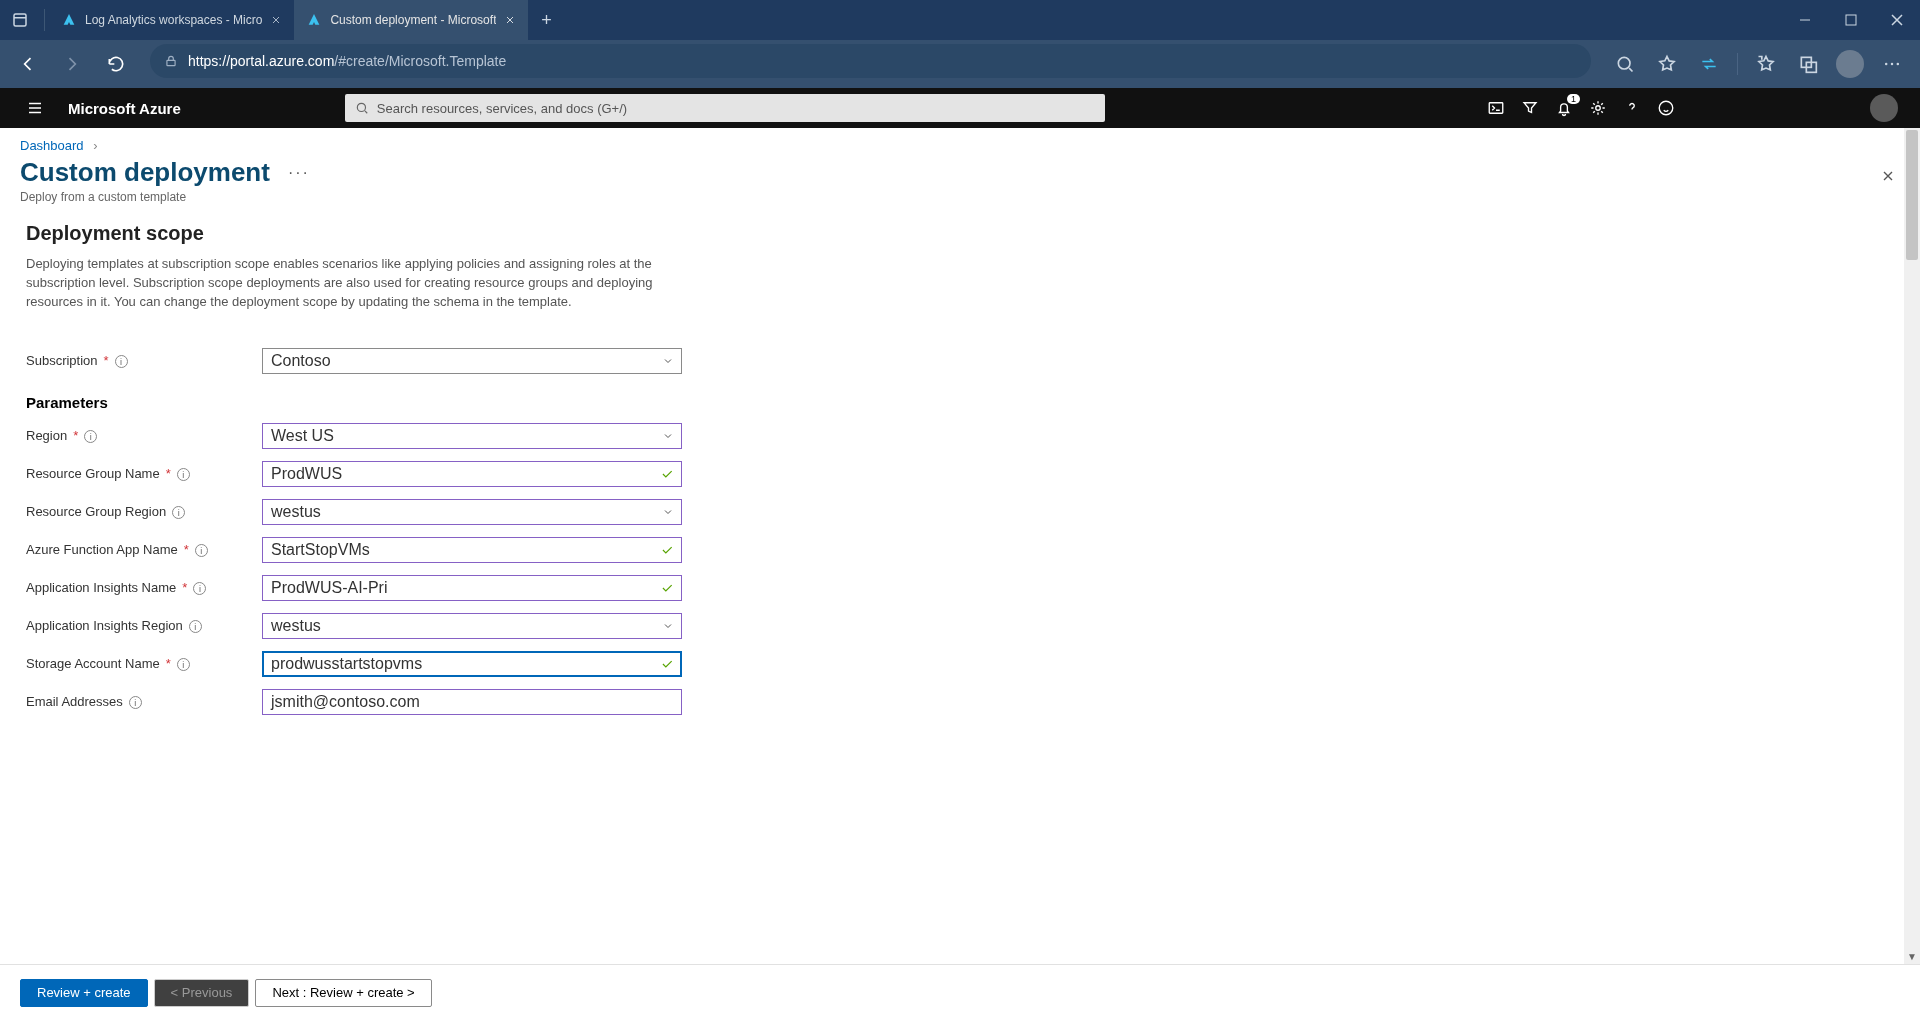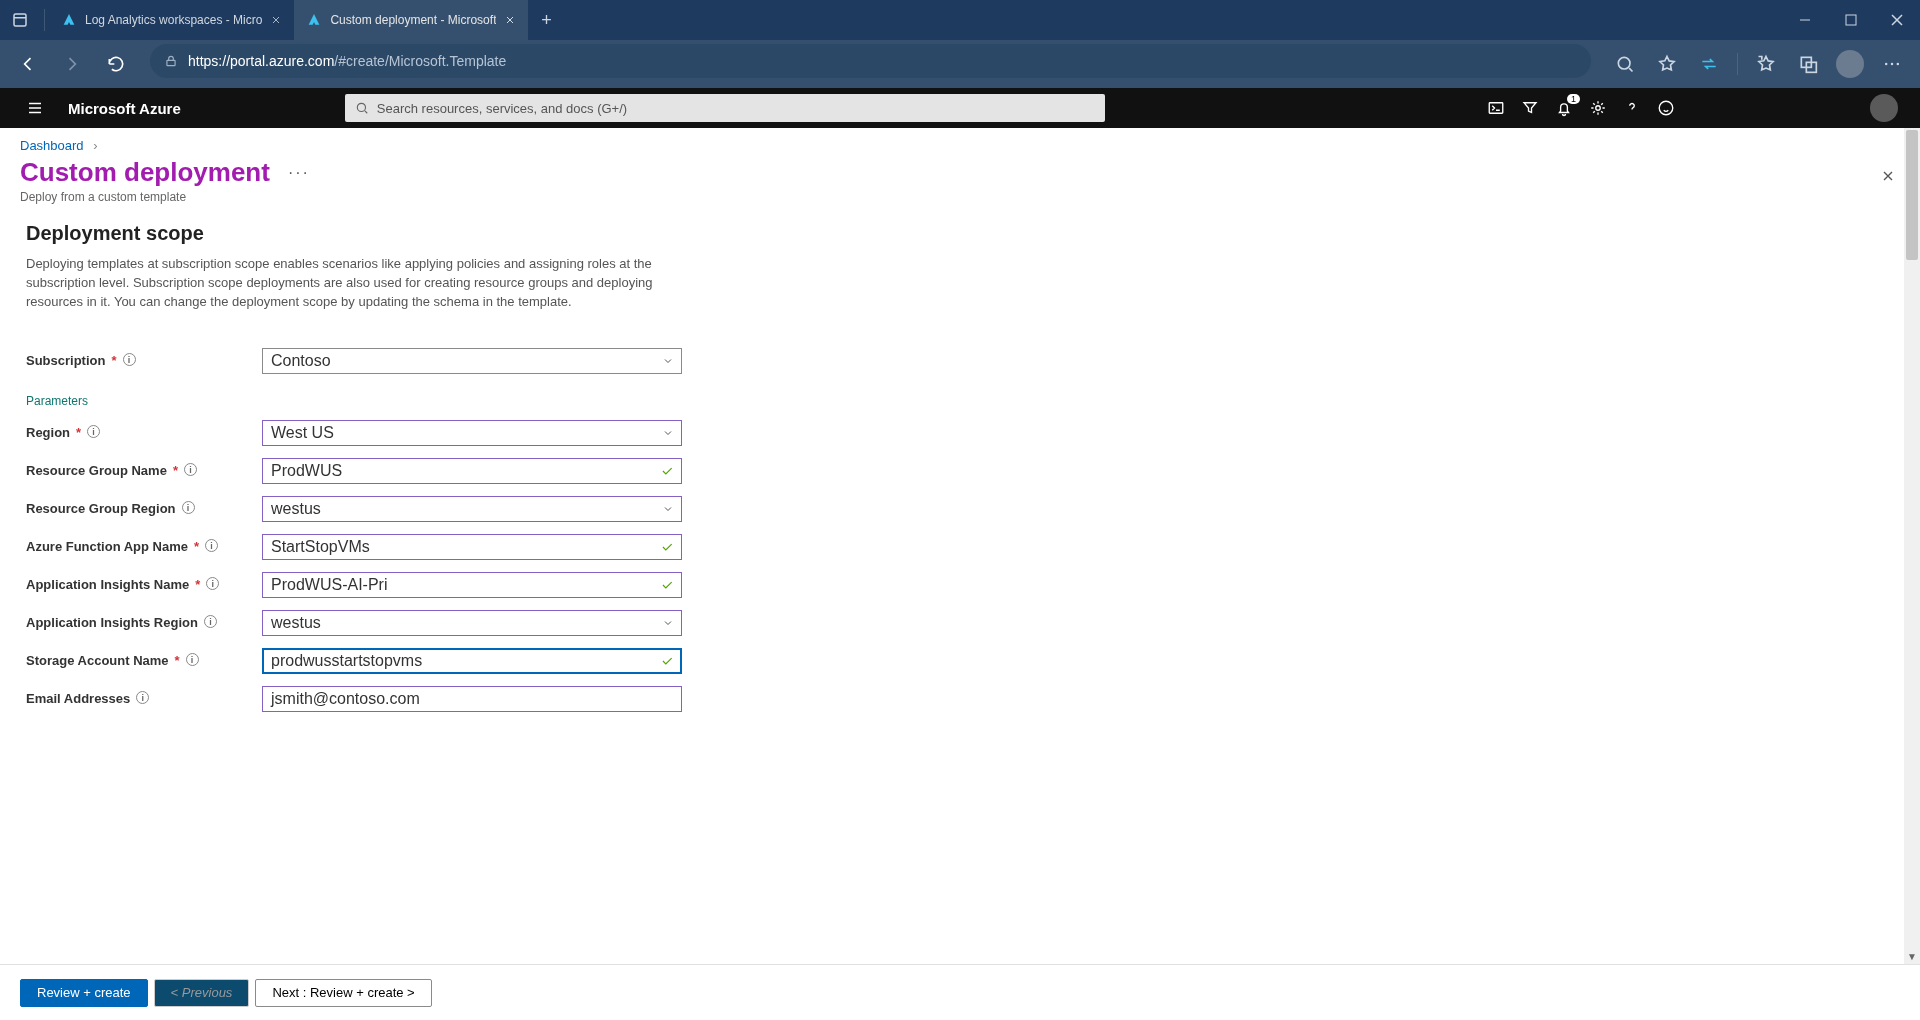--- a/index.html
+++ b/index.html
@@ -41,48 +41,48 @@
   .az-icon { width:20px; height:20px; color:#fff; display:flex; align-items:center; justify-content:center; position:relative; }
   .az-badge { position:absolute; top:-4px; right:-6px; background:#fff; color:#000; border-radius:8px; font-size:9px; padding:0 4px; }
   .az-avatar { width:28px; height:28px; border-radius:50%; background:#5a5a5a; margin-left:180px; }
 
   
   .page { position:absolute; top:128px; left:0; right:0; bottom:0; background:#fff; }
   .breadcrumb { padding: 10px 20px 4px; font-size:13px; }
   .breadcrumb a { color:#0067b8; text-decoration:none; }
   .breadcrumb .chev { color:#888; margin-left:6px; }
   .page-title-row { display:flex; align-items:center; padding: 0 20px; }
-  .page-title { font-size:26px; font-weight:600; color:#a21caf; }
+  .page-title { font-size:26px; font-weight:600; color:#0c4a6e; }
   .more-dots { margin-left: 18px; color:#555; letter-spacing:2px; }
   .page-subtitle { padding: 2px 20px 18px; font-size:12px; color:#666; }
   .close-x { position:absolute; right:24px; top:40px; color:#555; font-size:16px; }
 
   .content { padding: 0 26px; overflow-y:auto; position:absolute; top:94px; bottom:60px; left:0; right:16px; }
   .section-h { font-size:20px; font-weight:600; color:#222; margin-bottom:10px; }
   .section-desc { font-size:13px; color:#555; max-width:680px; line-height:1.45; margin-bottom:36px; }
 
   .form-row { display:flex; align-items:center; margin-bottom:12px; }
-  .form-label { width: 236px; font-size:13px; color:#333; display:flex; align-items:flex-start; gap:6px;font-weight:bold; }
+  .form-label { width: 236px; font-size:13px; color:#333; display:flex; align-items:flex-end; gap:6px; }
   .req { color:#d13438; }
   .info-icon { width:13px; height:13px; border:1px solid #888; border-radius:50%; display:inline-flex; align-items:center; justify-content:center; font-size:9px; color:#666; }
 
   .ctrl { position:relative; }
   .select, .input { width:420px; height:26px; border:1px solid #8a8a8a; font-size:16px; padding:0 28px 0 8px; background:#fff; color:#333; display:flex; align-items:center; }
   .select.purple, .input.purple { border-color:#8661c5; }
   .input.focused { border:2px solid #0067b8; padding:0 27px 0 7px; }
   .chevd { position:absolute; right:8px; top:50%; transform:translateY(-50%); color:#555; pointer-events:none; }
   .check { position:absolute; right:8px; top:50%; transform:translateY(-50%); color:#57a300; }
 
-  .parameters-h { font-size:12px; font-weight:400; color:#0f766e; margin:20px 0 12px; }
+  .parameters-h { font-size:15px; font-weight:700; color:#000000; margin:20px 0 12px; }
 
   
   .footer { position:absolute; left:0; right:0; bottom:0; height:56px; border-top:1px solid #e1e1e1; background:#fff; display:flex; align-items:center; padding:0 20px; gap:6px; }
   .btn { height:28px; padding:0 16px; font-size:13px; border:1px solid #8a8a8a; background:#fff; display:flex; align-items:center; border-radius:2px; }
   .btn.primary { background:#0067b8; color:#fff; border-color:#0067b8; }
-  .btn.disabled { color:#999; border-color:#ccc; background:#0c4a6e;font-style:italic; }
+  .btn.disabled { color:#999; border-color:#ccc; background:#404040; }
 
   
   .vscroll { position:absolute; right:0; top:128px; bottom:56px; width:16px; background:#f0f0f0; }
   .vscroll .thumb { position:absolute; left:2px; right:2px; top:2px; height:130px; background:#c4c4c4; border-radius:2px; }
   .vscroll .arrow { position:absolute; left:0; right:0; height:16px; display:flex; align-items:center; justify-content:center; color:#666; font-size:10px; }
   .vscroll .arrow.up { top:0; }
   .vscroll .arrow.down { bottom:0; }
 
   svg { display:block; }
 </style>

